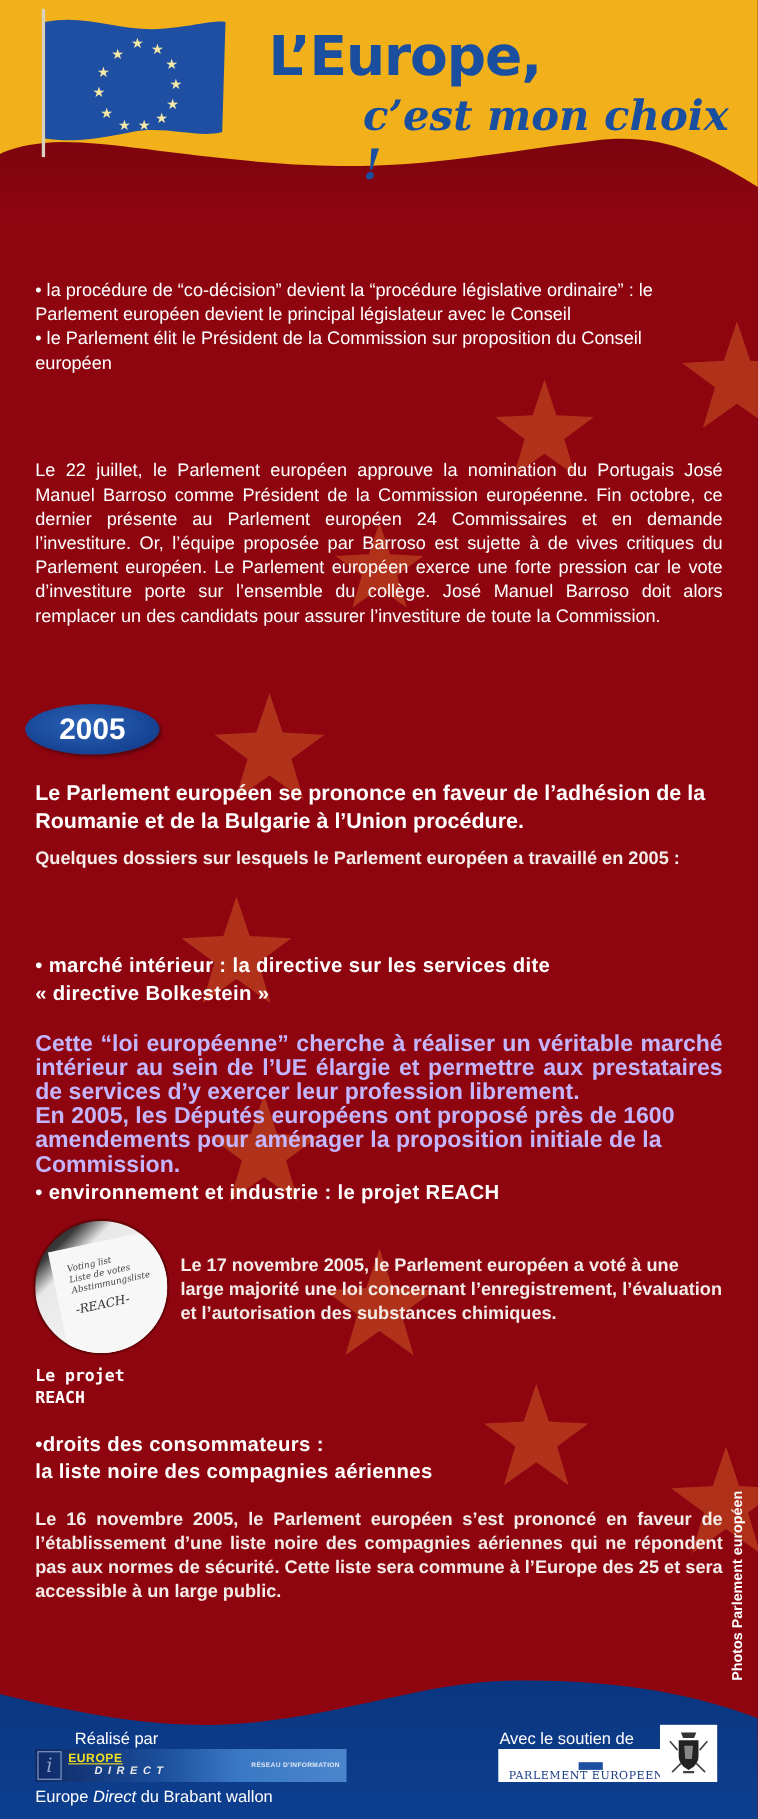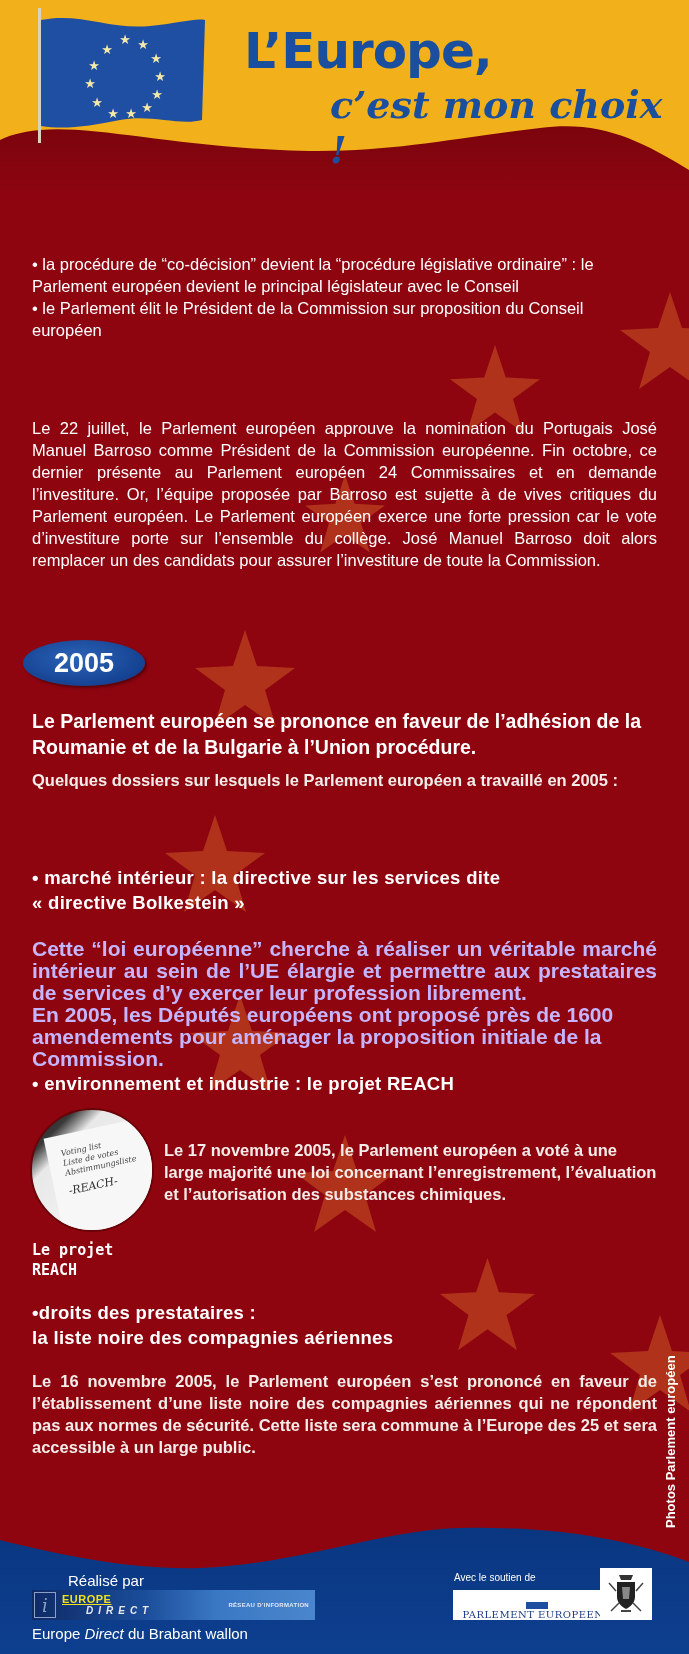--- a/index.html
+++ b/index.html
@@ -48,21 +48,21 @@
   .realise { position: absolute; left: 32px; top: 1572px; font-size: 15px; color: #fff; margin-left: 36px; }
   .ed-logo { position: absolute; left: 32px; top: 1590px; width: 283px; height: 30px; background: linear-gradient(90deg, #0f2a66 0%, #1b4d9a 40%, #3a78c4 65%, #4a86cc 100%); display: flex; align-items: center; }
   .ed-icon { width: 22px; height: 26px; margin-left: 2px; border: 1px solid #8aa0c8; display: flex; align-items: center; justify-content: center; font-family: "DejaVu Serif", serif; font-style: italic; color: #8aa0c8; font-size: 18px; }
   .ed-text { margin-left: 6px; line-height: 11px; }
   .ed-europe { font-size: 11px; font-weight: bold; color: #f0e020; letter-spacing: 0.5px; text-decoration: underline; }
   .ed-direct { font-size: 10px; font-weight: bold; font-style: italic; color: #e8e8e8; letter-spacing: 5px; margin-left: 24px; }
   .ed-reseau { margin-left: auto; margin-right: 6px; font-size: 6px; font-weight: bold; color: #e0e8f4; letter-spacing: 0.3px; }
   .ed-caption { position: absolute; left: 32px; top: 1625px; font-size: 15px; color: #fff; }
   .ed-caption i { font-style: italic; }
 
-  .soutien { position: absolute; left: 454px; top: 1572px; font-size: 10px; color: #fff; }
+  .soutien { position: absolute; left: 454px; top: 1572px; font-size: 15px; color: #fff; }
   .pe-logo { position: absolute; left: 453px; top: 1590px; width: 156px; height: 30px; background: #ffffff; display: flex; align-items: center; overflow: hidden; flex-direction: column; }
   .pe-flag { width: 22px; height: 16px; background: #1d4fa0; margin-left: 12px; margin-top: 12px; }
   .pe-text { margin-left: 4px; font-family: "DejaVu Serif", serif; font-size: 10px; letter-spacing: 0.5px; color: #1d3f86; }
   .be-logo { position: absolute; left: 600px; top: 1568px; width: 52px; height: 52px; background: #ffffff; display: flex; align-items: center; justify-content: center; }
 </style>
 </head>
 <body>
 
 <div class="page">
 
@@ -156,21 +156,21 @@
       <div class="r">-REACH-</div>
     </div>
   </div>
   <div class="reach-caption">
     <div>Le projet</div>
     <div>REACH</div>
   </div>
   <div class="reach-text">Le 17 novembre 2005, le Parlement européen a voté à une large majorité une loi concernant l’enregistrement, l’évaluation et l’autorisation des substances chimiques.</div>
 
   <div class="content sub-h3">
-    <div>•droits des prestataires :</div>
+    <div>•droits des consommateurs :</div>
     <div>la liste noire des compagnies aériennes</div>
   </div>
   <div class="content para3">Le 16 novembre 2005, le Parlement européen s’est prononcé en faveur de l’établissement d’une liste noire des compagnies aériennes qui ne répondent pas aux normes de sécurité. Cette liste sera commune à l’Europe des 25 et sera accessible à un large public.</div>
 
   <div class="photo-credit">Photos Parlement européen</div>
 
   <svg class="footer-bg" viewBox="0 0 689 154" preserveAspectRatio="none">
     <defs>
       <linearGradient id="blueg" x1="0" y1="0" x2="0" y2="1">
         <stop offset="0" stop-color="#0a3680"></stop>

